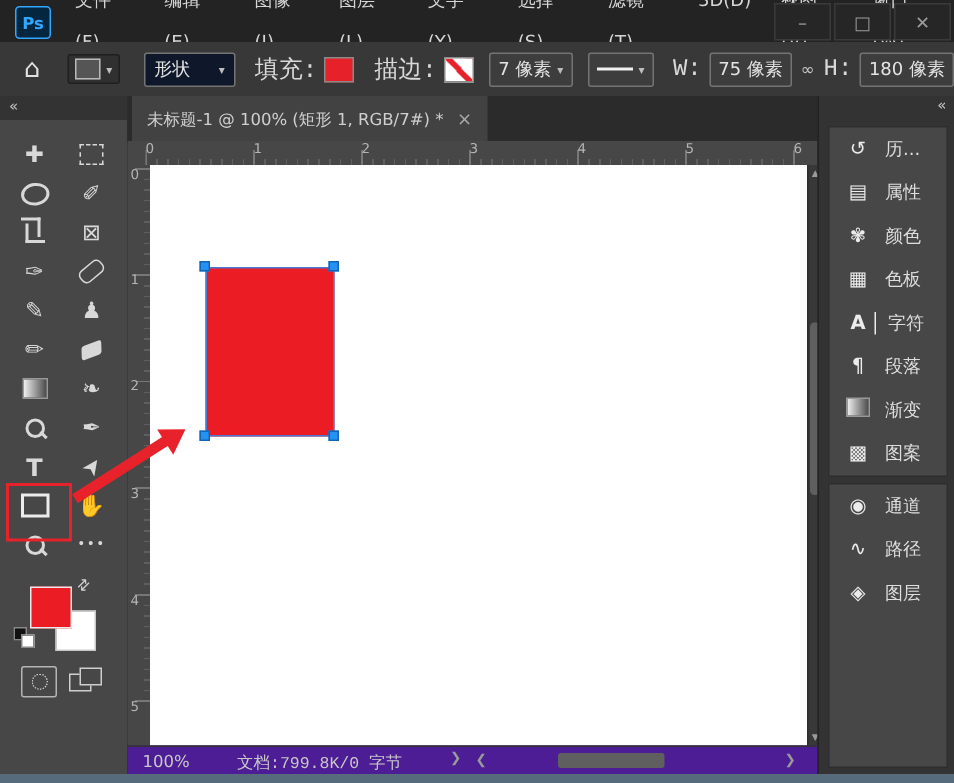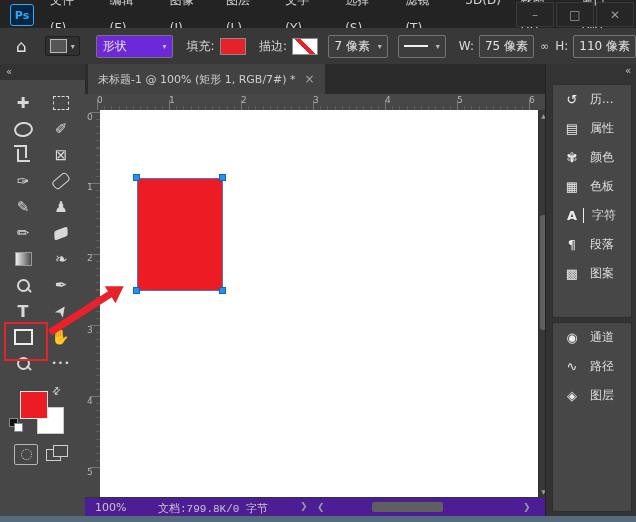--- a/index.html
+++ b/index.html
@@ -14,22 +14,22 @@
   .menu{display:flex;gap:0;margin-left:40px;}
   .menu .mi{padding:0 10px;font-size:12px;color:#d6d6d6;line-height:28px;cursor:default;}
   .winctl{position:absolute;right:2px;top:2px;display:flex;}
   .winctl .wc{width:36px;height:23px;border:1px solid #3a3a3a;margin-left:2px;color:#9a9a9a;font-size:12px;display:flex;align-items:center;justify-content:center;background:#262626;}
   
   .optionsbar{position:absolute;left:0;top:28px;width:636px;height:36px;background:#383838;border-bottom:1px solid #222;display:flex;align-items:center;overflow:hidden;white-space:nowrap;}
   .ob-home{margin-left:16px;font-size:17px;color:#e2e2e2;}
   .ob-chip{margin-left:18px;display:flex;align-items:center;border:1px solid #1f1f1f;background:#303030;border-radius:2px;padding:2px 4px;}
   .ob-chip .rect{width:15px;height:12px;border:1px solid #b9b9b9;background:#555;}
   .chev{font-size:8px;color:#bdbdbd;margin-left:4px;}
-  .ob-select{margin-left:16px;width:78px;height:21px;border:1px solid #747474;background:#6d28d9;border-radius:2px;display:flex;align-items:center;justify-content:space-between;padding:0 6px;font-size:12px;color:#e3e3e3;}
-  .ob-label{margin-left:13px;font-size:12px;color:#d8d8d8;}
+  .ob-select{margin-left:16px;width:78px;height:21px;border:1px solid #747474;background:#0f172a;border-radius:2px;display:flex;align-items:center;justify-content:space-between;padding:0 6px;font-size:12px;color:#e3e3e3;}
+  .ob-label{margin-left:13px;font-size:16px;color:#d8d8d8;font-family:Liberation Mono, monospace;}
   .fill-swatch{margin-left:5px;width:30px;height:15px;border:1px solid #8a8a8a;}
   .stroke-swatch{margin-left:5px;width:30px;height:15px;border:1px solid #8a8a8a;background:
      linear-gradient(45deg,transparent 42%,#e62129 42%,#e62129 58%,transparent 58%),#fff;}
   .ob-box{margin-left:10px;height:21px;border:1px solid #747474;background:#3d3d3d;border-radius:2px;display:flex;align-items:center;justify-content:space-between;padding:0 5px;font-size:12px;color:#e3e3e3;}
   .lineline{width:24px;height:0;border-top:2px solid #f0f0f0;}
   .ob-link{margin-left:6px;font-size:11px;color:#c9c9c9;}
   
   .toolbar{position:absolute;left:0;top:64px;width:85px;height:452px;background:#474747;border-right:1px solid #2a2a2a;}
   .tb-head{position:absolute;left:0;top:0;width:85px;height:16px;background:#333;color:#c0c0c0;font-size:10px;line-height:16px;padding-left:6px;box-sizing:border-box;}
   .tools{position:absolute;left:4px;top:26px;display:grid;grid-template-columns:38px 38px;grid-auto-rows:26px;}
@@ -154,21 +154,21 @@
     <span class="lineline"></span>
     <span class="chev">▾</span>
   </span>
   <span class="ob-label">W:</span>
   <span class="ob-box" style="width:46px;margin-left:5px;">
     <span>75 像素</span>
   </span>
   <span class="ob-link">∞</span>
   <span class="ob-label" style="margin-left:6px;">H:</span>
   <span class="ob-box" style="width:52px;margin-left:5px;">
-    <span>110 像素</span>
+    <span>180 像素</span>
   </span>
 </div>
 
 <div class="toolbar">
   <div class="tb-head">
     <span>«</span>
   </div>
   <div class="tools">
     <div class="tool">
         <span class="g">✚</span>
@@ -320,20 +320,24 @@
     </div>
     <div class="rp-item">
       <span class="ic ic-char">A</span>
       <span class="lb">字符</span>
     </div>
     <div class="rp-item">
       <span class="ic">¶</span>
       <span class="lb">段落</span>
     </div>
     <div class="rp-item">
+      <span class="ic"><span class="ic-grad" style="display:inline-block;"></span></span>
+      <span class="lb">渐变</span>
+    </div>
+    <div class="rp-item">
       <span class="ic">▩</span>
       <span class="lb">图案</span>
     </div>
   </div>
   <div class="rp-group rp-g2">
     <div class="rp-item">
       <span class="ic">◉</span>
       <span class="lb">通道</span>
     </div>
     <div class="rp-item">

